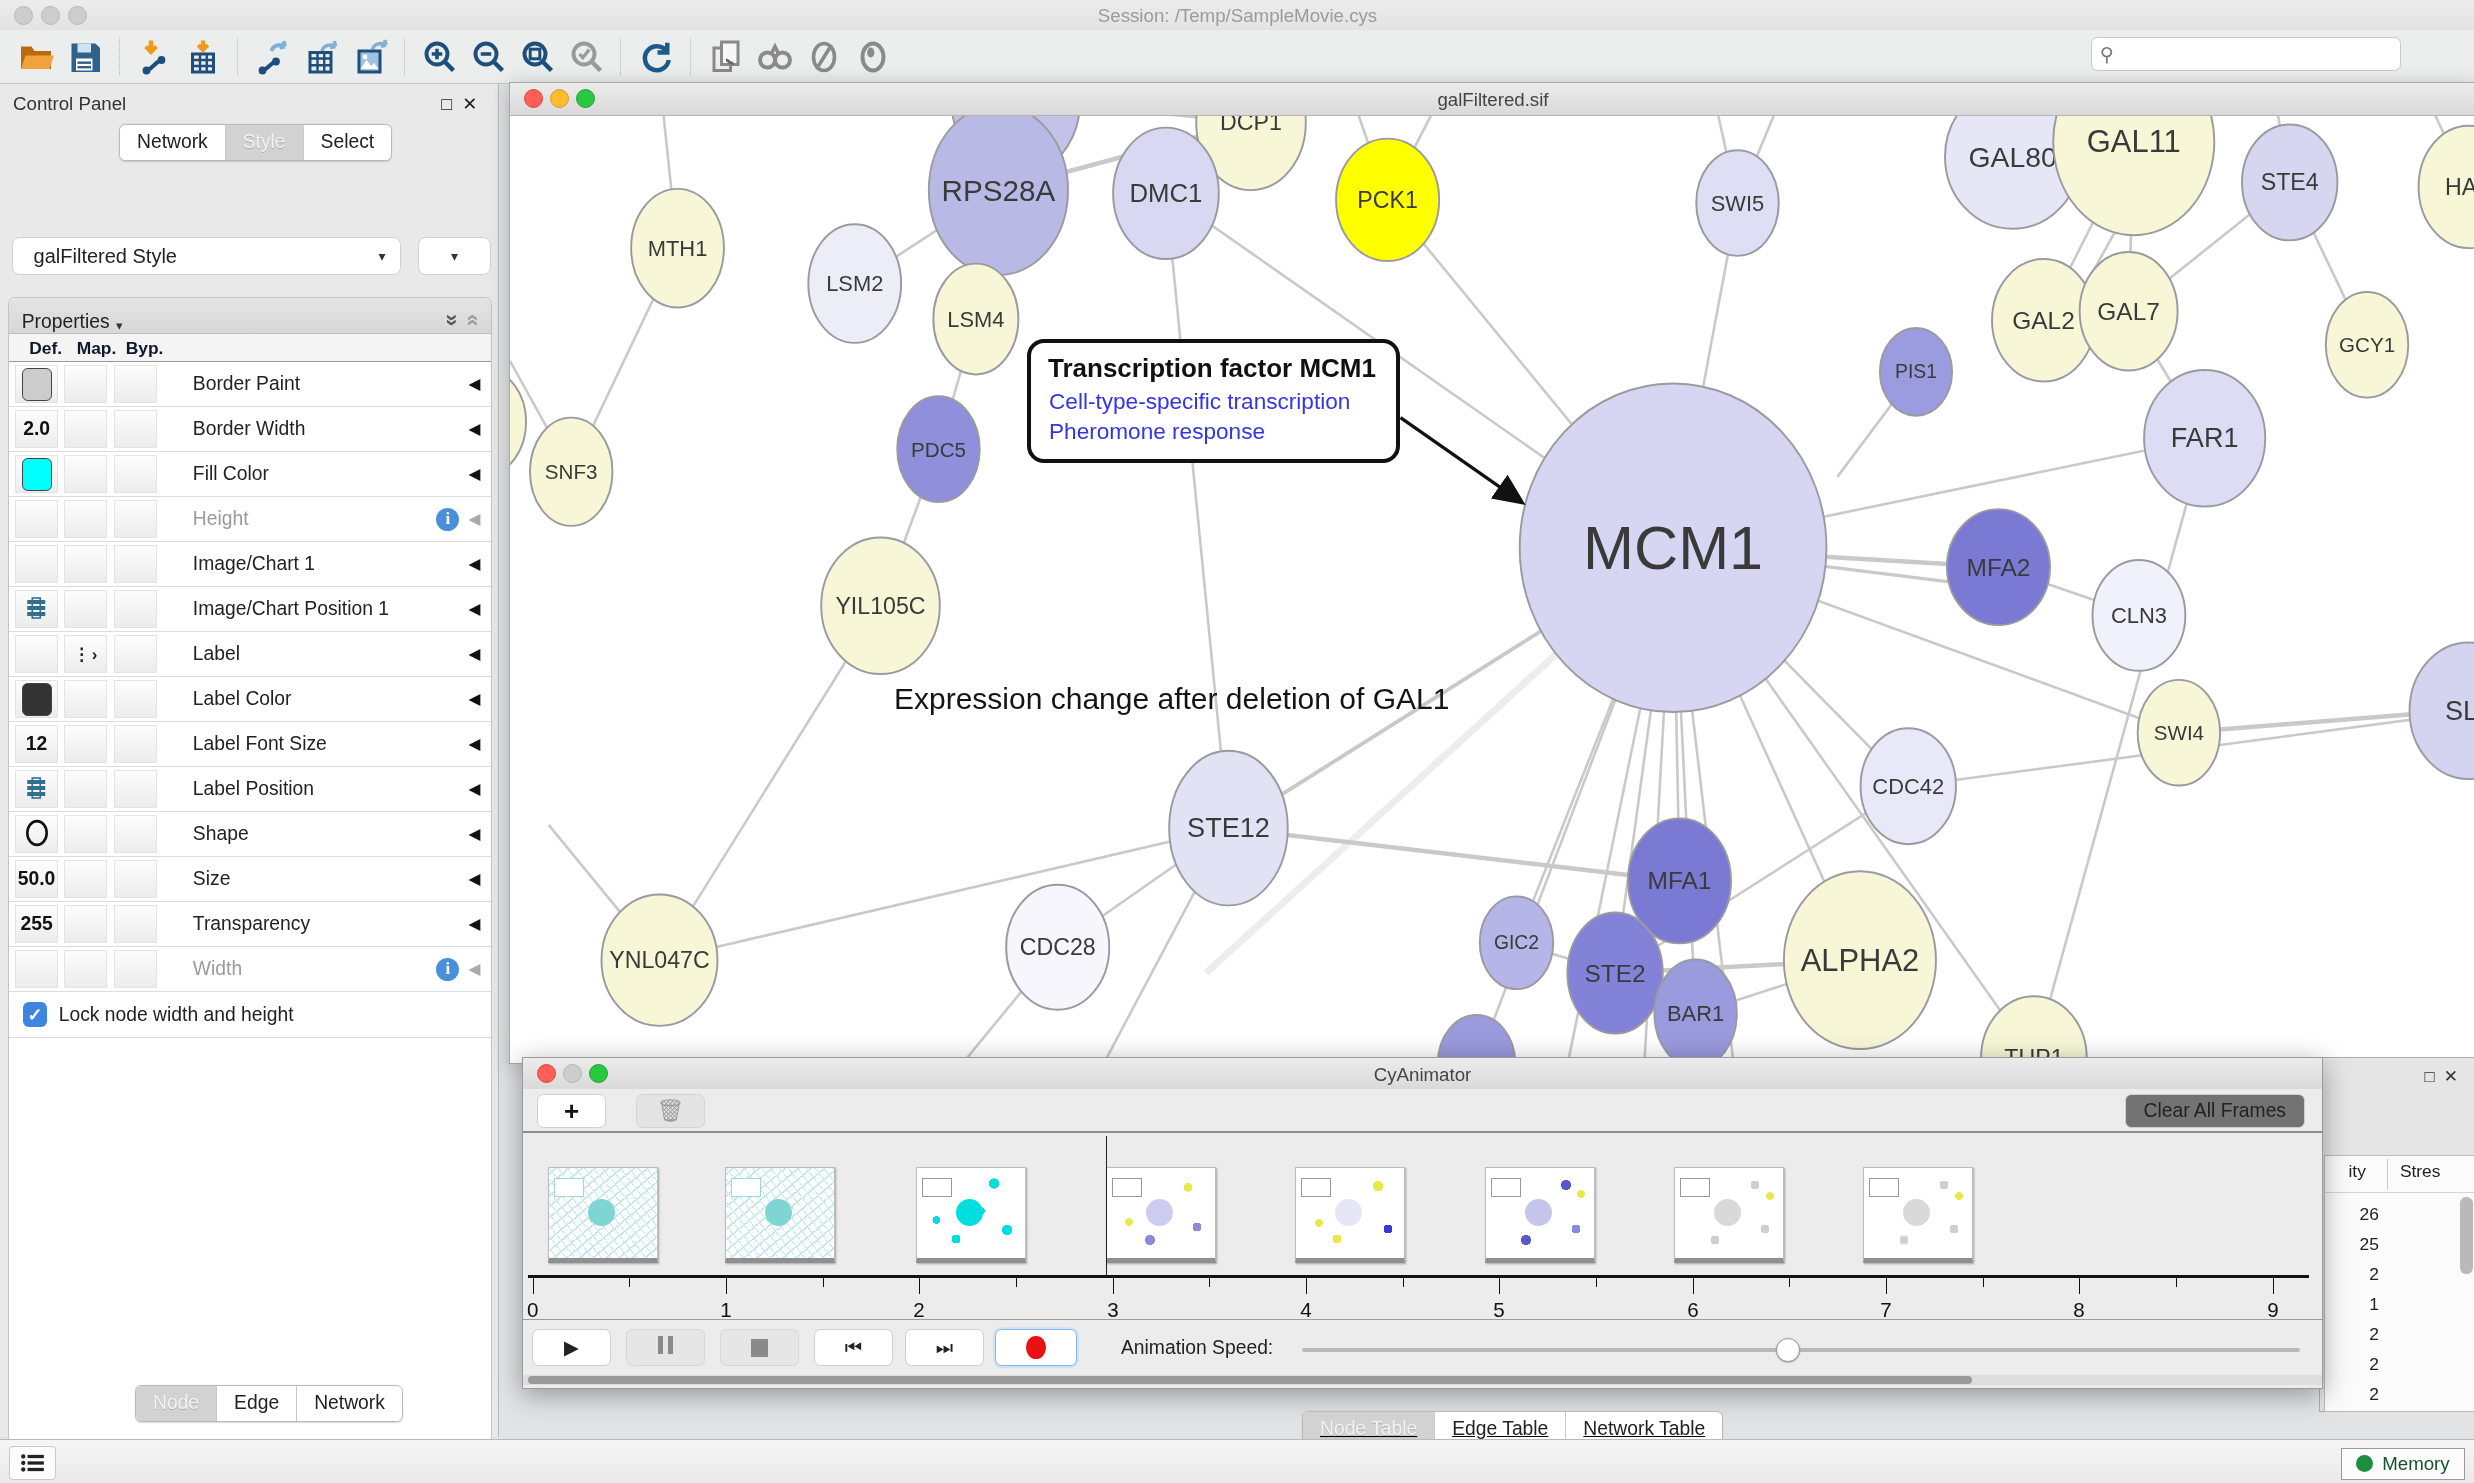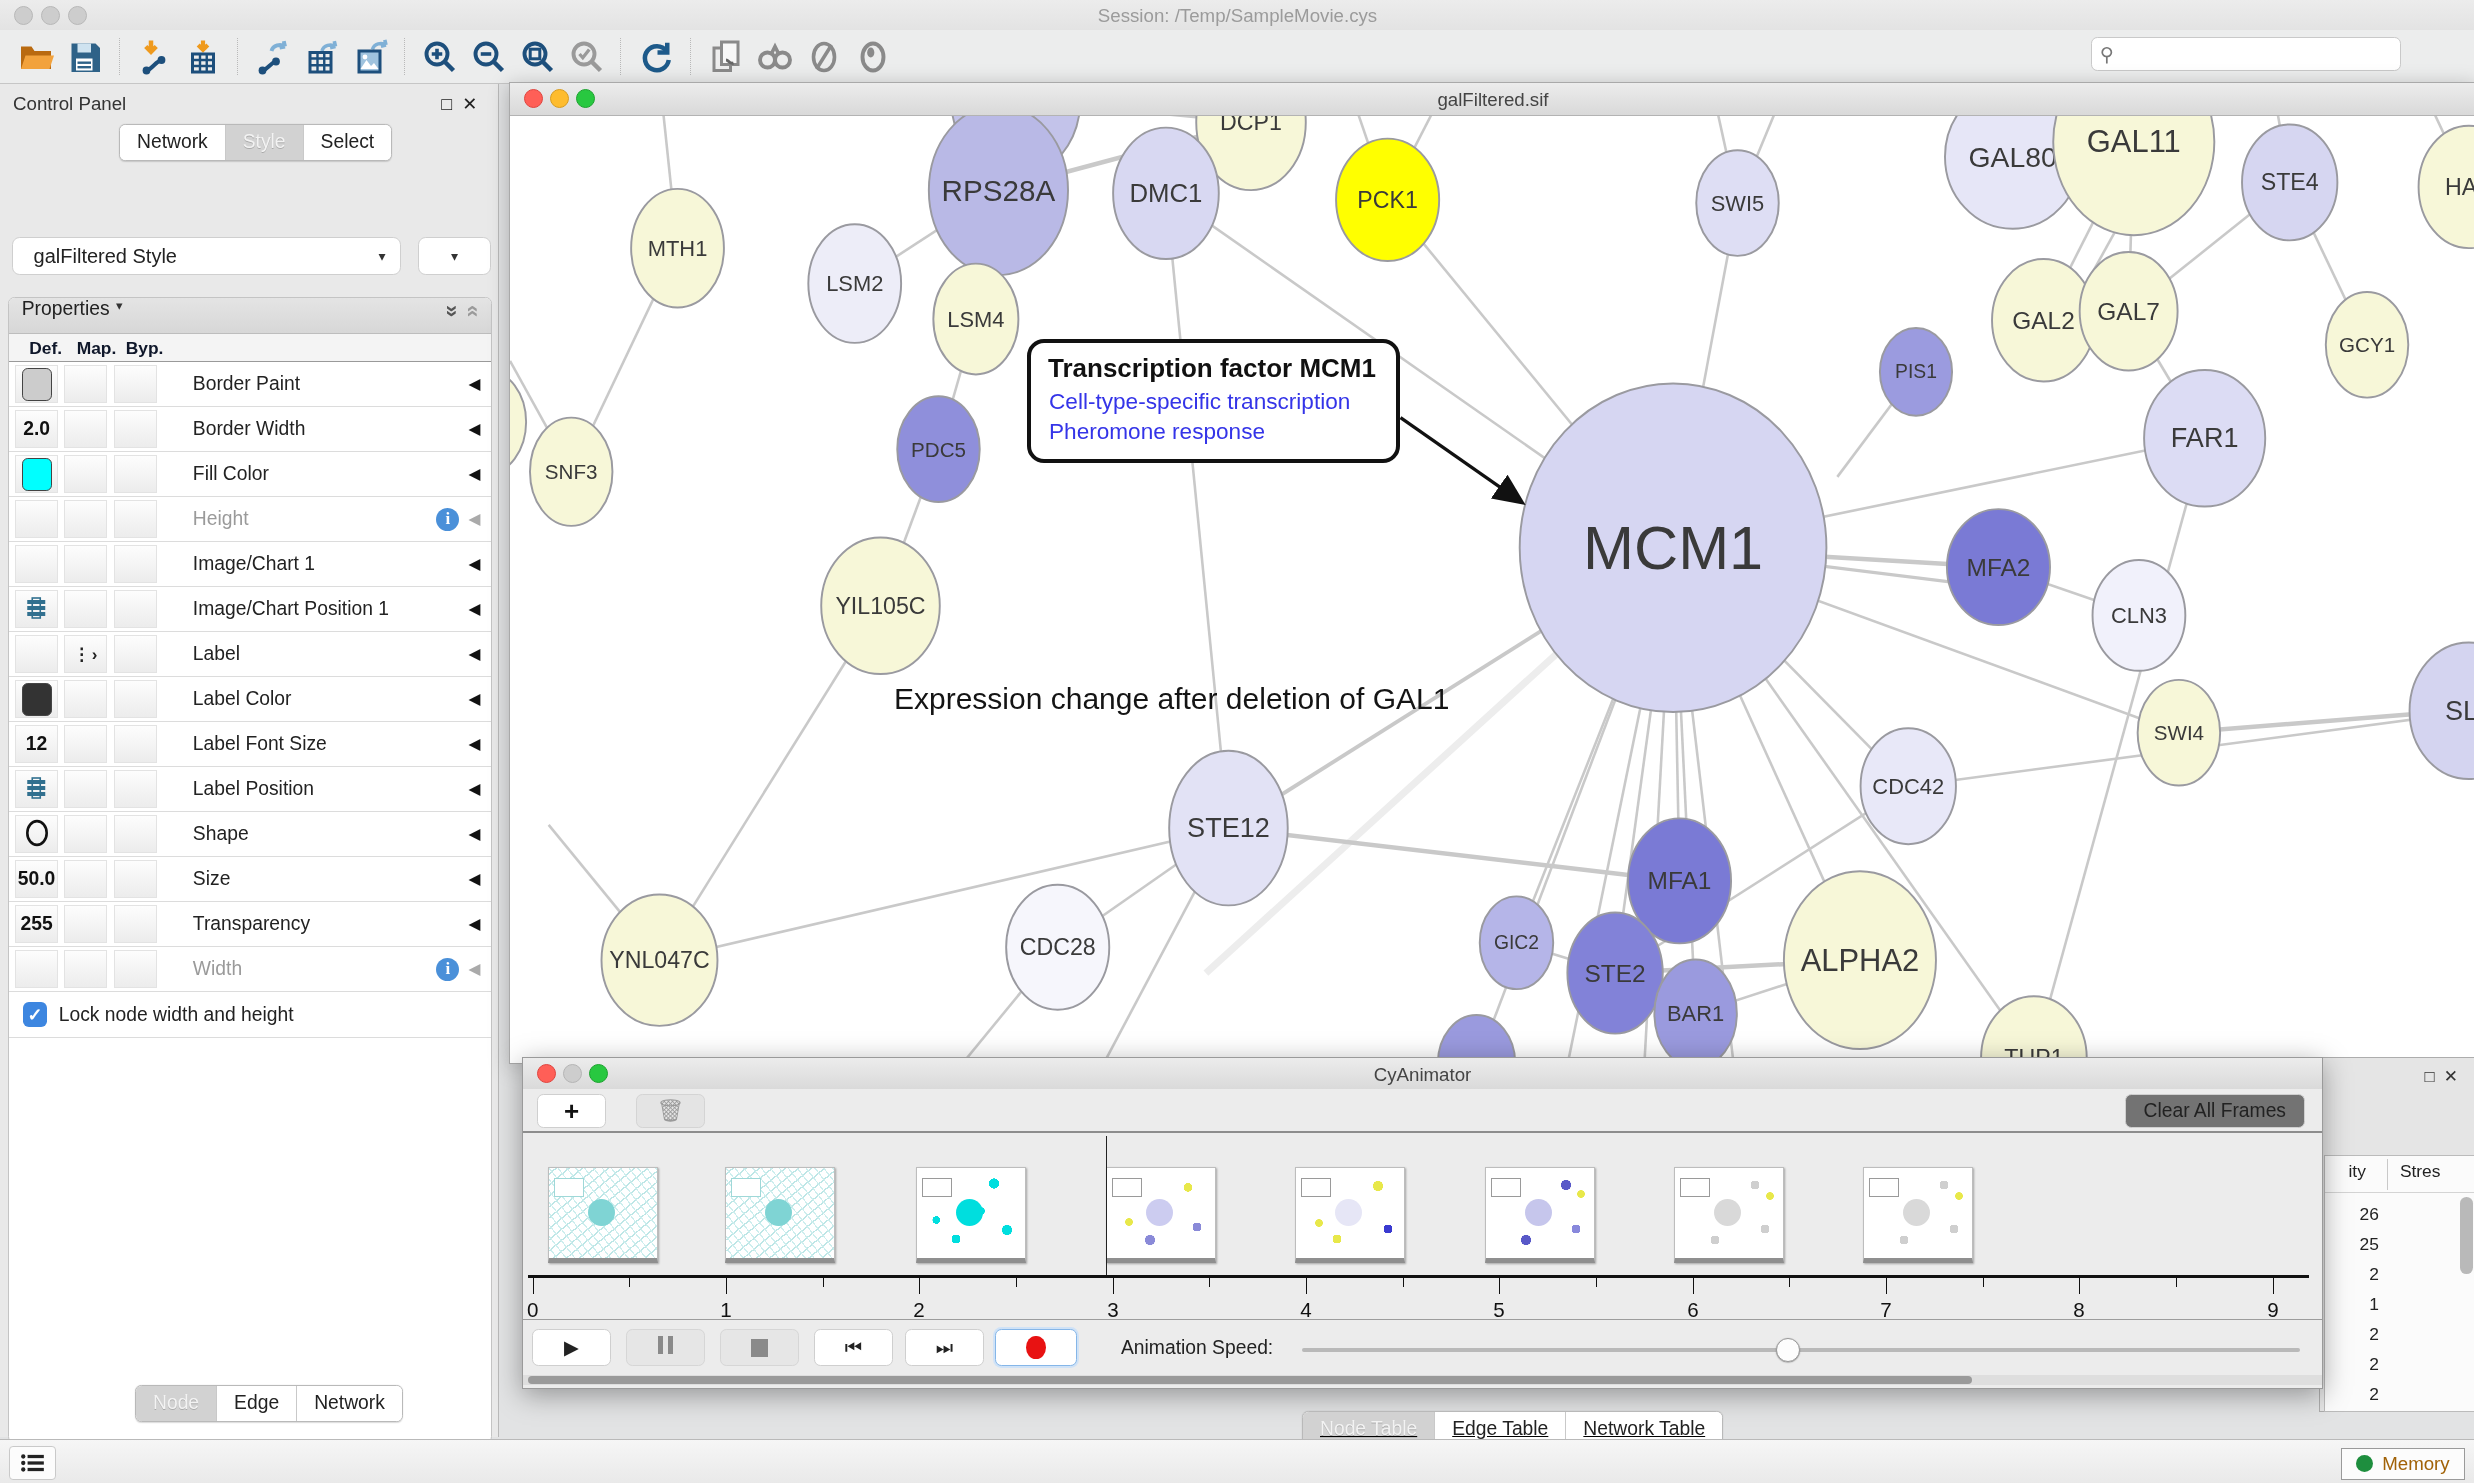--- a/index.html
+++ b/index.html
@@ -24,21 +24,21 @@
   .tabset{position:absolute;display:flex;border:0.6px solid #b9b9b9;border-radius:6.4px;overflow:hidden;background:#fff;box-shadow:0 0.6px 1.3px rgba(0,0,0,.15);}
   .tab{padding:6.4px 17px;font-size:19.3px;color:#222;background:#fff;border-right:0.6px solid #c9c9c9;white-space:nowrap;}
   .tab:last-child{border-right:none;}
   .tab.disabled{background:#d2d2d2;color:#f3f3f3;text-shadow:0 0.6px 0.6px #aaa;}
   #cp-tabs{left:119px;top:40px;}
   #style-combo{position:absolute;left:11.6px;top:153px;width:387px;height:36px;background:#fff;border:1.3px solid #cfcfcf;border-radius:7.7px;display:flex;align-items:center;justify-content:space-between;}
   #style-combo .val{margin-left:21px;font-size:20px;color:#222;}
   #style-combo .car{margin-right:14px;font-size:14px;color:#333;}
   #style-menu-btn{position:absolute;left:418px;top:153px;width:71px;height:36px;background:#fff;border:1.3px solid #cfcfcf;border-radius:7.7px;display:flex;align-items:center;justify-content:center;font-size:14px;color:#333;}
   #props-panel{position:absolute;left:7.7px;top:213px;width:482px;height:1144px;background:#fff;border:1.3px solid #c4c4c4;border-radius:6.4px;overflow:hidden;}
-  #props-header{height:35px;background:linear-gradient(#e4e4e4,#d7d7d7);border-bottom:0.6px solid #bdbdbd;display:flex;align-items:flex-start;}
+  #props-header{height:35px;background:linear-gradient(#e4e4e4,#d7d7d7);border-bottom:0.6px solid #bdbdbd;display:flex;align-items:flex-end;}
   #props-header .ttl{margin-left:13px;font-size:19.3px;color:#222;}
   #props-header .dd{margin-left:6.4px;font-size:13px;color:#333;}
   #props-header .chev{margin-left:auto;margin-right:11.6px;font-size:22px;color:#555;display:flex;gap:9px;}
   .chev span{display:inline-block;transform:rotate(90deg);font-weight:bold;}
   #props-cols{height:27px;background:#f4f4f4;border-bottom:1.3px solid #9a9a9a;position:relative;font-size:17.4px;font-weight:bold;color:#0f172a;}
   #props-cols span{position:absolute;top:3.9px;}
   .prow{height:44px;border-bottom:0.6px solid #dcdcdc;display:flex;align-items:center;position:relative;}
   .pcell{width:41px;height:36px;margin-left:6.4px;background:linear-gradient(#fdfdfd,#ececec);border:0.6px solid #e3e3e3;display:flex;align-items:center;justify-content:center;}
   .swatch{width:28px;height:31px;border-radius:5.8px;border:1.3px solid #444;}
   .defnum{font-size:19.3px;font-weight:bold;color:#111;}
@@ -120,21 +120,21 @@
   #rec-dot{width:19.3px;height:23px;border-radius:50%;background:#e81212;}
   #speed-label{position:absolute;left:598px;top:17px;font-size:19.3px;color:#222;}
   #speed-track{position:absolute;left:779px;top:28px;width:998px;height:3.9px;background:#b9b9b9;border-radius:1.9px;}
   #speed-thumb{position:absolute;left:1253px;top:18px;width:22px;height:22px;border-radius:50%;background:#fdfdfd;border:0.6px solid #9a9a9a;box-shadow:0 0.6px 1.3px rgba(0,0,0,.4);}
   #cy-hscroll{position:absolute;left:0;top:317px;width:100%;height:10.3px;background:#dedede;}
   #cy-hscroll .thumb{position:absolute;left:5.2px;top:1.3px;width:1444px;height:7.7px;border-radius:3.9px;background:#9a9a9a;}
   
   #table-tabs{left:1302px;top:1411px;text-decoration:underline;}
   #statusbar{left:0;top:1439px;width:2475px;height:44px;background:linear-gradient(#f6f6f6,#e9e9e9);border-top:1.3px solid #b9b9b9;}
   #list-btn{position:absolute;left:9px;top:6.4px;width:45px;height:32px;background:#fcfcfc;border:1.3px solid #c9c9c9;border-radius:3.9px;display:flex;align-items:center;justify-content:center;}
-  #memory-btn{position:absolute;right:10.3px;top:7.7px;height:30px;padding:0 14px;background:#fcfcfc;border:1.3px solid #9a9a9a;display:flex;align-items:center;font-size:18.7px;color:#a16207;}
+  #memory-btn{position:absolute;right:10.3px;top:7.7px;height:30px;padding:0 14px;background:#fcfcfc;border:1.3px solid #9a9a9a;display:flex;align-items:center;font-size:18.7px;color:#14532d;}
   #memory-dot{width:17px;height:17px;border-radius:50%;margin-right:9px;}
   .net-label{fill:#3a3a3a;text-anchor:middle;dominant-baseline:central;font-family:"Liberation Sans",sans-serif;}
 </style>
 </head>
 <body>
 
 <div id="root">
 
   <div id="titlebar" class="abs">
     <span class="tl gray" style="left:14px"></span>

